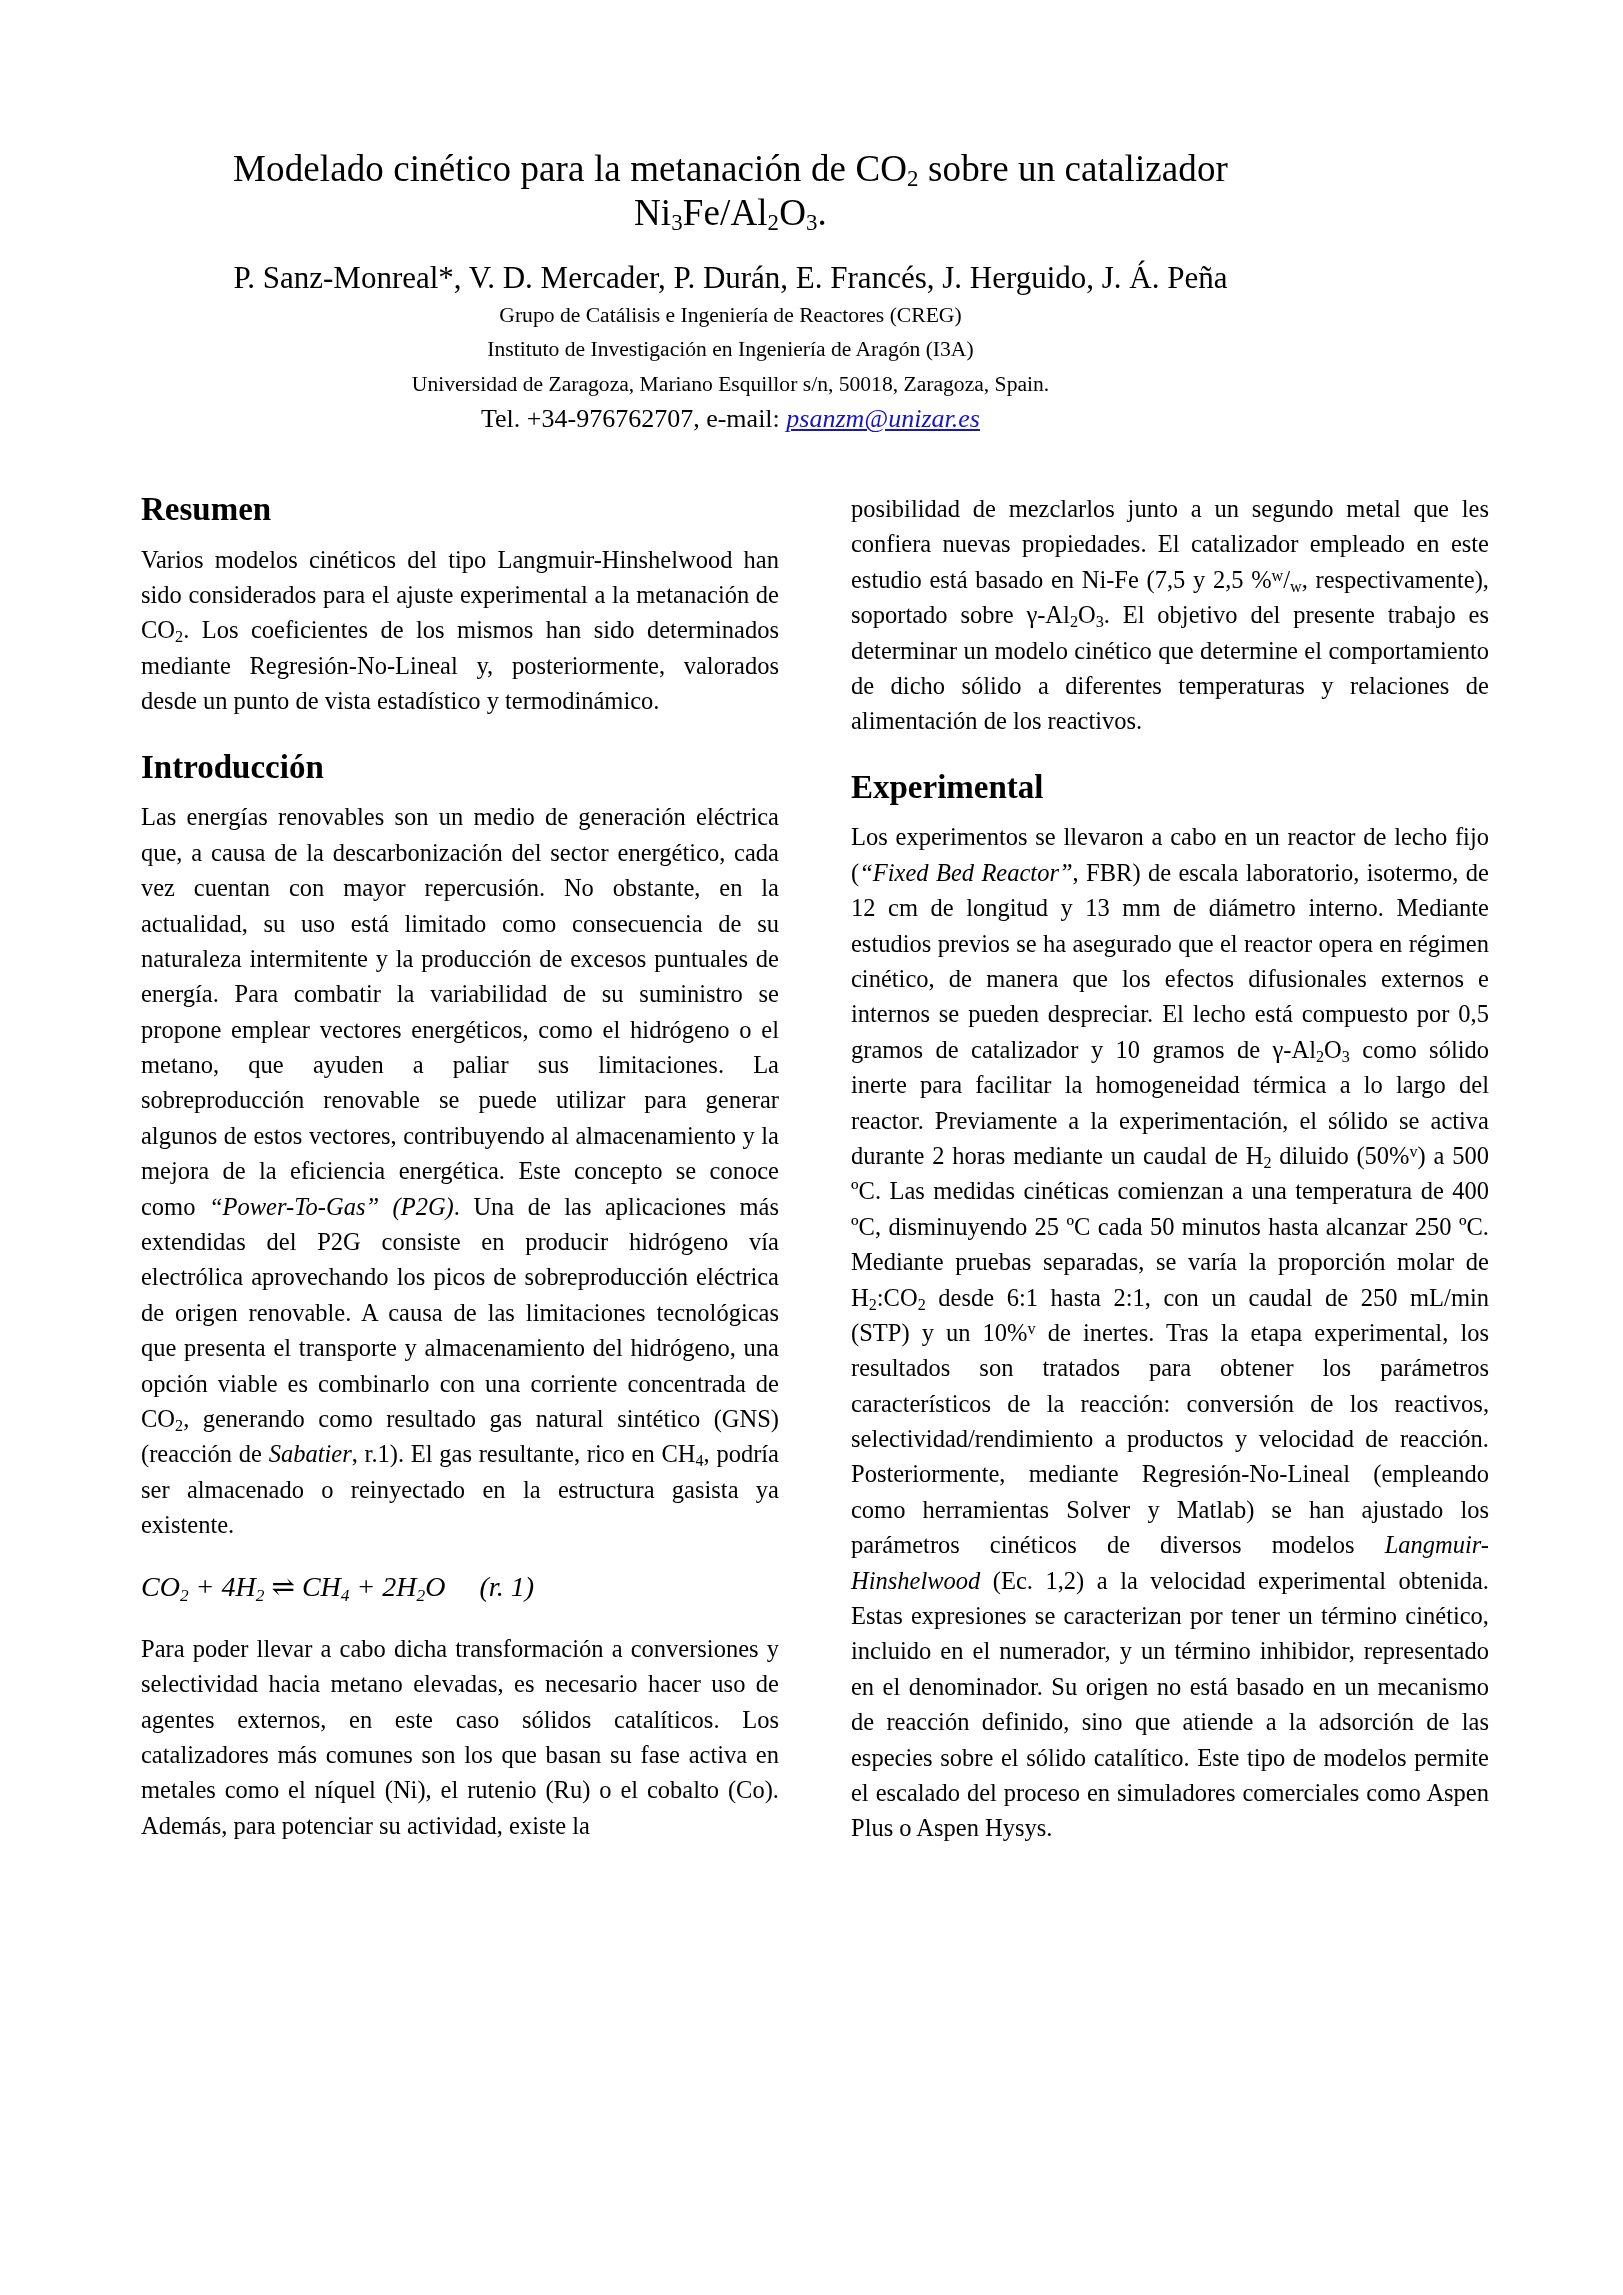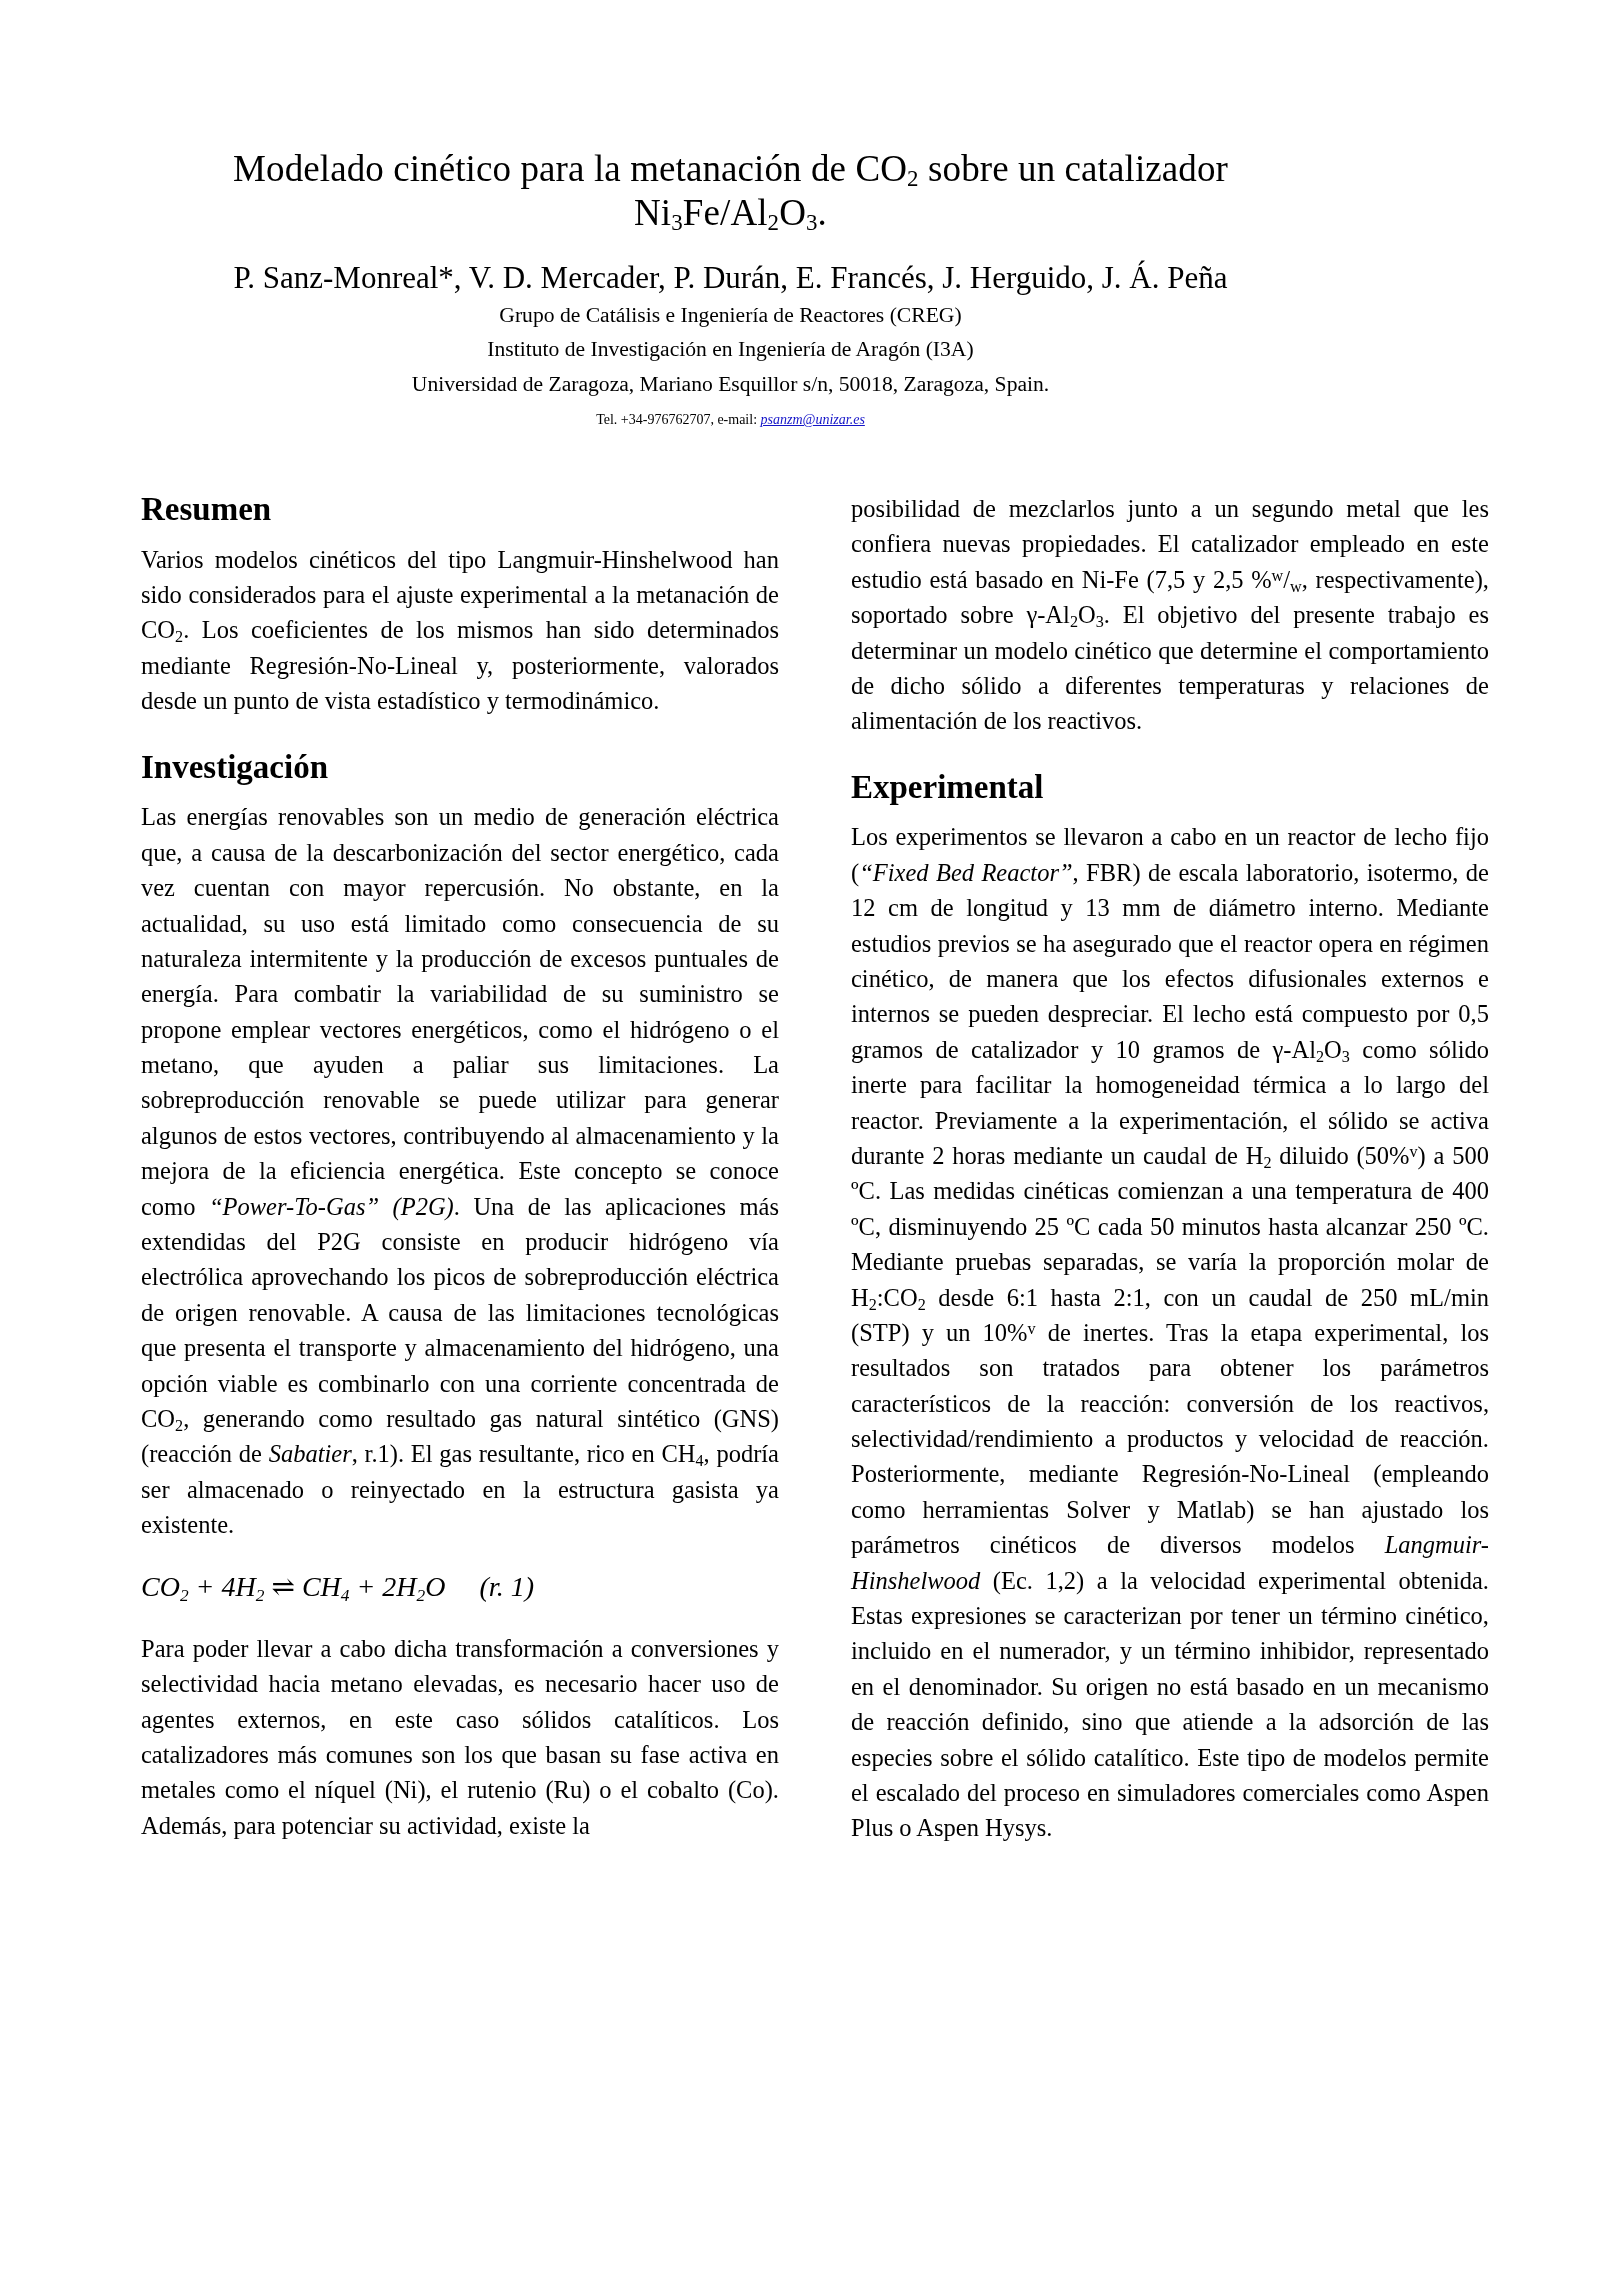--- a/index.html
+++ b/index.html
@@ -47,23 +47,23 @@
     line-height: 1.16;
     margin: 24px 0 0 0;
     font-family: Liberation Serif, serif;
   }
   .affil {
     font-size: 21.6px;
     line-height: 1.42;
     margin: 3.9px 0 0 0;
   }
   .contact {
-    font-size: 14px;
+    font-size: 26px;
     line-height: 1.42;
-    margin: 11px 0 0 0;
+    margin: 2px 0 0 0;
   }
   .email-link {
     color: #1414c8;
     text-decoration: underline;
     font-style: italic;
   }
 
   
   .columns {
     position: absolute;
@@ -161,21 +161,21 @@
   </div>
 
   <div class="columns">
 
     <div class="col">
 
       <h2 class="section-heading">Resumen</h2>
 
       <p><span>Varios modelos cinéticos del tipo Langmuir-Hinshelwood han sido considerados para el ajuste experimental a la metanación de CO</span><sub>2</sub><span>. Los coeficientes de los mismos han sido determinados mediante Regresión-No-Lineal y, posteriormente, valorados desde un punto de vista estadístico y termodinámico.</span></p>
 
-      <h2 class="section-heading spaced">Investigación</h2>
+      <h2 class="section-heading spaced">Introducción</h2>
 
       <p><span>Las energías renovables son un medio de generación eléctrica que, a causa de la descarbonización del sector energético, cada vez cuentan con mayor repercusión. No obstante, en la actualidad, su uso está limitado como consecuencia de su naturaleza intermitente y la producción de excesos puntuales de energía. Para combatir la variabilidad de su suministro se propone emplear vectores energéticos, como el hidrógeno o el metano, que ayuden a paliar sus limitaciones. La sobreproducción renovable se puede utilizar para generar algunos de estos vectores, contribuyendo al almacenamiento y la mejora de la eficiencia energética. Este concepto se conoce como </span><i>“Power-To-Gas” (P2G)</i><span>. Una de las aplicaciones más extendidas del P2G consiste en producir hidrógeno vía electrólica aprovechando los picos de sobreproducción eléctrica de origen renovable. A causa de las limitaciones tecnológicas que presenta el transporte y almacenamiento del hidrógeno, una opción viable es combinarlo con una corriente concentrada de CO</span><sub>2</sub><span>, generando como resultado gas natural sintético (GNS) (reacción de </span><i>Sabatier</i><span>, r.1). El gas resultante, rico en CH</span><sub>4</sub><span>, podría ser almacenado o reinyectado en la estructura gasista ya existente.</span></p>
 
       <div class="equation"><span>CO</span><sub>2</sub><span> + 4H</span><sub>2</sub><span> ⇌ </span><span>CH</span><sub>4</sub><span> + 2H</span><sub>2</sub><span>O</span><span class="eq-label">(r. 1)</span></div>
 
       <p>Para poder llevar a cabo dicha transformación a conversiones y selectividad hacia metano elevadas, es necesario hacer uso de agentes externos, en este caso sólidos catalíticos. Los catalizadores más comunes son los que basan su fase activa en metales como el níquel (Ni), el rutenio (Ru) o el cobalto (Co). Además, para potenciar su actividad, existe la</p>
 
     </div>
 
     <div class="col">

